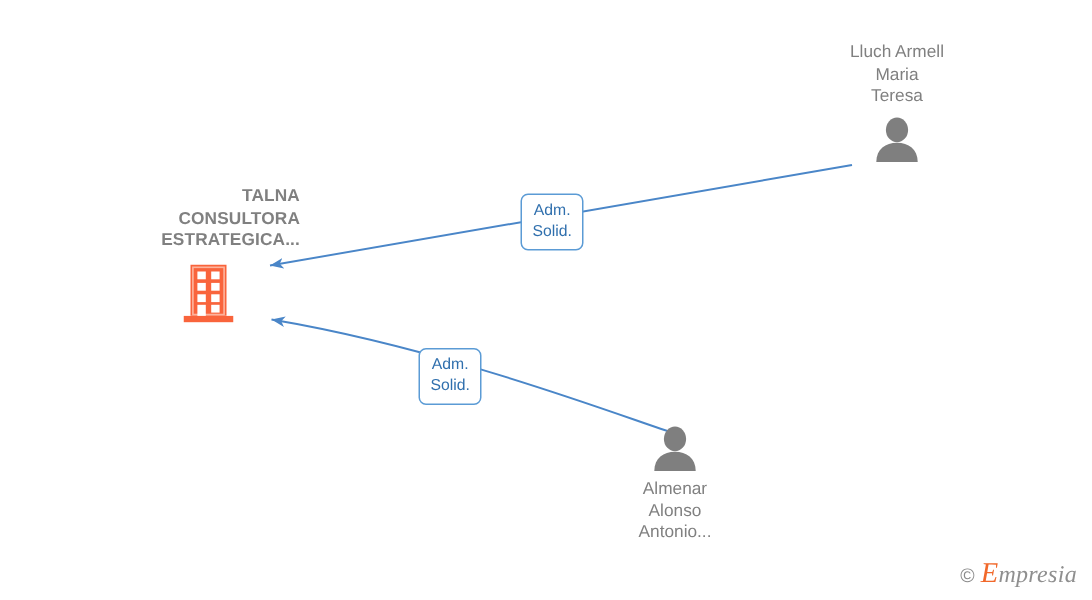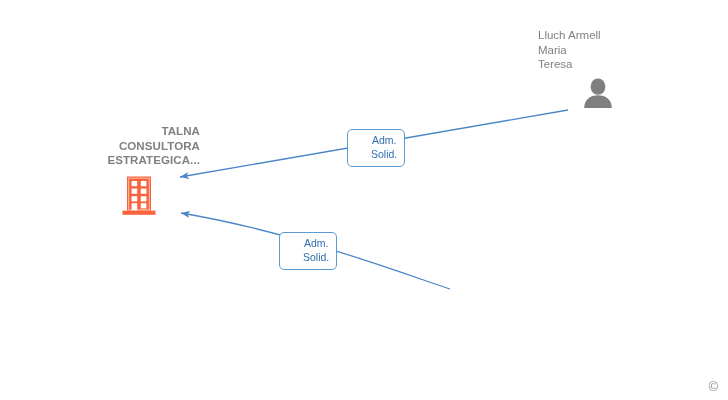--- a/index.html
+++ b/index.html
@@ -43,20 +43,21 @@
   .building-wrap {
     margin-top: 8px;
     display: flex;
     justify-content: center;
   }
 
   
   .person-node {
     position: absolute;
     width: 120px;
+    text-align: center;
   }
   .person-node.top { left: 538px; top: 28px; }
   .person-node.bottom { left: 390px; top: 284px; }
 
   .person-label {
     font-size: 11.5px;
     line-height: 14.5px;
     color: #808080;
     white-space: pre-line;
   }
@@ -67,21 +68,21 @@
   .person-node.top .avatar-wrap { margin-top: 6px; }
   .person-node.bottom .avatar-wrap { margin-bottom: 5px; }
 
   
   .edge-chip {
     position: absolute;
     box-sizing: border-box;
     border: 1.3px solid #5b9bd5;
     border-radius: 5px;
     background: #ffffff;
-    padding: 4px 7px 5px 23px;
+    padding: 4px 7px 5px 7px;
     color: #2f6fad;
     font-size: 10.5px;
     line-height: 13.5px;
     text-align: center;
     white-space: pre-line;
     font-family: "Liberation Sans", sans-serif;
   }
   .edge-chip.chip-top { left: 347px; top: 129px; }
   .edge-chip.chip-bottom { left: 279px; top: 232px; }
 
@@ -158,24 +159,36 @@
 Maria
 Teresa</div>
     <div class="avatar-wrap">
       <svg width="34" height="30" viewBox="0 0 34 30" xmlns="http://www.w3.org/2000/svg">
         <ellipse cx="17" cy="8.6" rx="7.4" ry="8.2" fill="#7f7f7f"></ellipse>
         <path d="M3.2,30 C3.2,21.4 9.4,17.2 17,17.2 C24.6,17.2 30.8,21.4 30.8,30 Z" fill="#7f7f7f"></path>
       </svg>
     </div>
   </div>
 
+  <div class="person-node bottom">
+    <div class="avatar-wrap">
+      <svg width="34" height="30" viewBox="0 0 34 30" xmlns="http://www.w3.org/2000/svg">
+        <ellipse cx="17" cy="8.6" rx="7.4" ry="8.2" fill="#7f7f7f"></ellipse>
+        <path d="M3.2,30 C3.2,21.4 9.4,17.2 17,17.2 C24.6,17.2 30.8,21.4 30.8,30 Z" fill="#7f7f7f"></path>
+      </svg>
+    </div>
+    <div class="person-label">Almenar
+Alonso
+Antonio...</div>
+  </div>
 
   <div class="edge-chip chip-top">Adm.
 Solid.</div>
 
   <div class="edge-chip chip-bottom">Adm.
 Solid.</div>
 
   <div class="watermark">
     <span class="wm-copy">©</span>
+    <span class="wm-text"><span class="wm-e">E</span><span>mpresia</span></span>
   </div>
 
 </div>
 
 </body></html>

